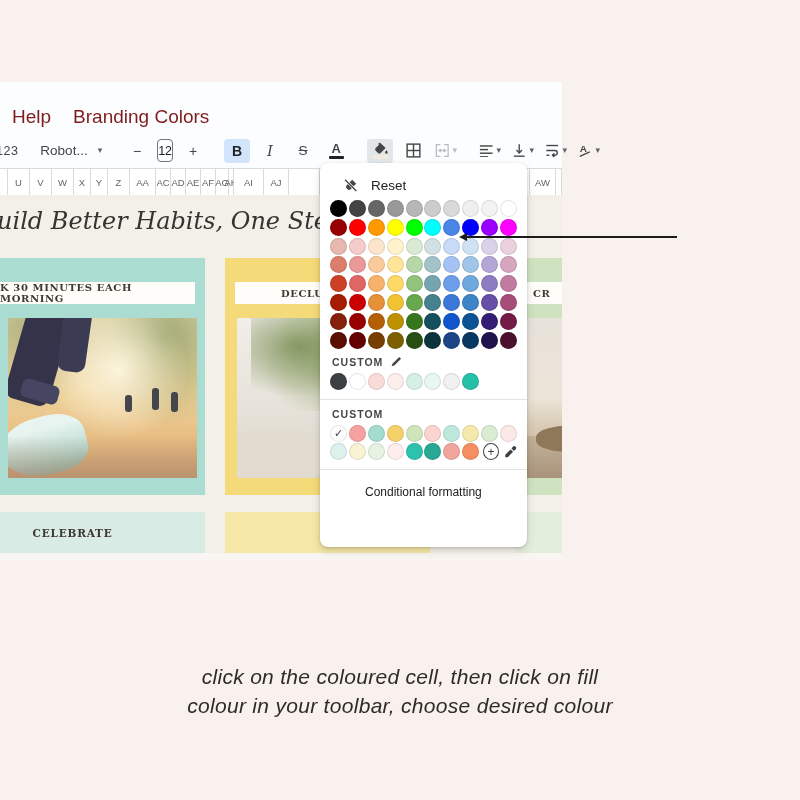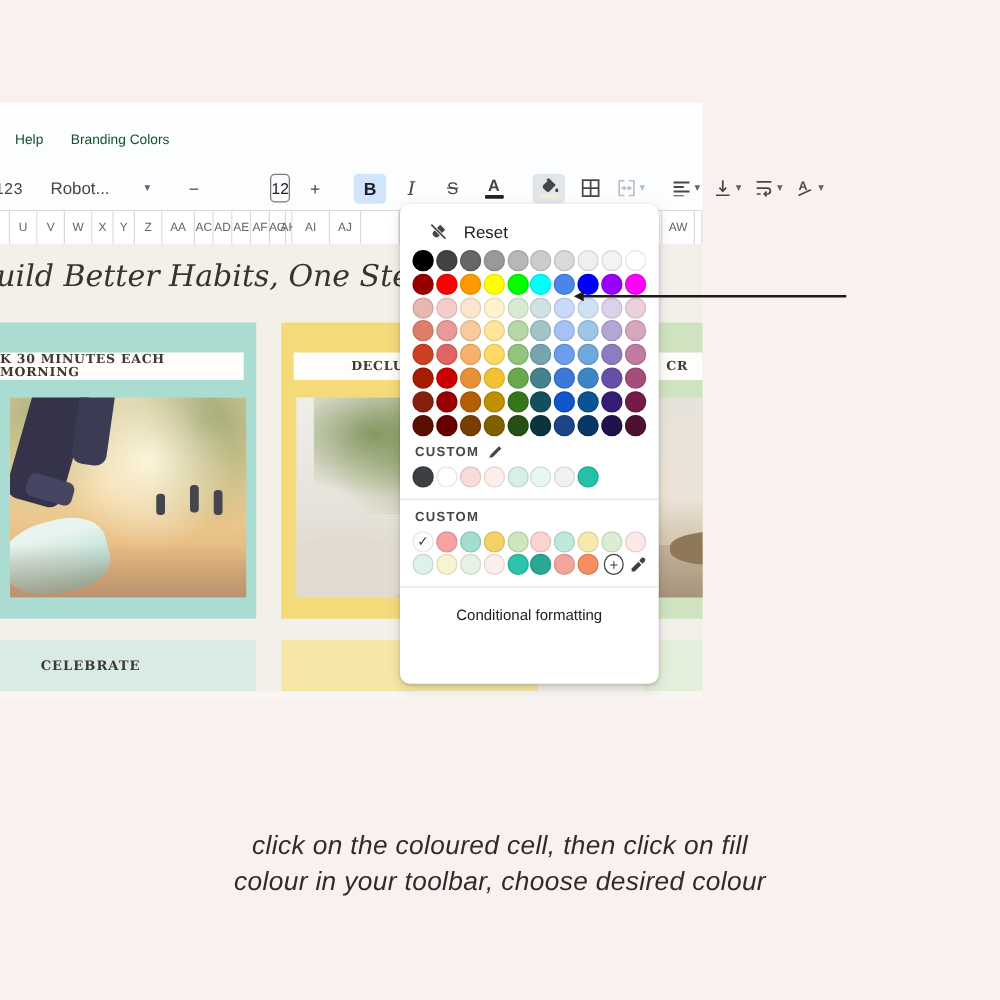--- a/index.html
+++ b/index.html
@@ -3,32 +3,32 @@
 <meta charset="utf-8">
 <style>
   html,body{margin:0;padding:0;}
   .canvas{position:relative;width:800px;height:800px;background:#f9f1ee;overflow:hidden;
           font-family:"Liberation Sans",sans-serif;}
 
   
   .sheet{position:absolute;left:0;top:82px;width:562px;height:478px;background:#fcfdff;}
 
   .menubar{position:absolute;left:12px;top:24px;display:flex;gap:22px;}
-  .menu-item{font-size:11px;color:#14532d;cursor:default;}
+  .menu-item{font-size:19px;color:#7f1d1d;cursor:default;}
 
   .toolbar{position:absolute;left:0;top:51px;width:562px;height:35px;display:flex;align-items:center;gap:7px;}
   .tb-text{font-size:12.5px;color:#444746;margin-left:-4px;letter-spacing:.5px;}
   .sep{width:1px;height:20px;background:#dadce0;margin:0 2px;}
-  .tb-font{display:flex;align-items:center;gap:28px;font-size:13.5px;color:#444746;padding:0 4px;}
+  .tb-font{display:flex;align-items:center;gap:10px;font-size:13.5px;color:#444746;padding:0 4px;}
   .dd{font-size:9px;color:#5f6368;line-height:1;}
   .dd.gray{color:#b9bcc1;}
   .tb-btn{min-width:22px;height:24px;display:flex;align-items:center;justify-content:center;
           color:#444746;font-size:14px;gap:3px;border-radius:4px;padding:0 2px;}
   .size-box{width:26px;height:21px;border:1px solid #747775;border-radius:4px;display:flex;
-            align-items:center;justify-content:center;font-size:12.5px;color:#202124;margin-left:41px;}
+            align-items:center;justify-content:center;font-size:12.5px;color:#202124;}
   .bold-chip{background:#d2e3fc;font-weight:700;color:#202124;width:24px;}
   .italic-g{font-family:"DejaVu Serif",serif;font-style:italic;font-size:15px;}
   .strike-g{text-decoration:line-through;font-size:13.5px;font-weight:500;}
   .tcolor{flex-direction:column;gap:1px;}
   .tcolor .glyph{font-size:13px;font-weight:700;line-height:1;}
   .cbar{width:15px;height:3.5px;border-radius:1px;background:#202124;}
   .fill-chip{background:#e2e6e9;flex-direction:column;gap:1px;width:26px;}
   .icon16{display:block;}
 
   .colheaders{position:absolute;left:0;top:86px;width:562px;height:27px;display:flex;

